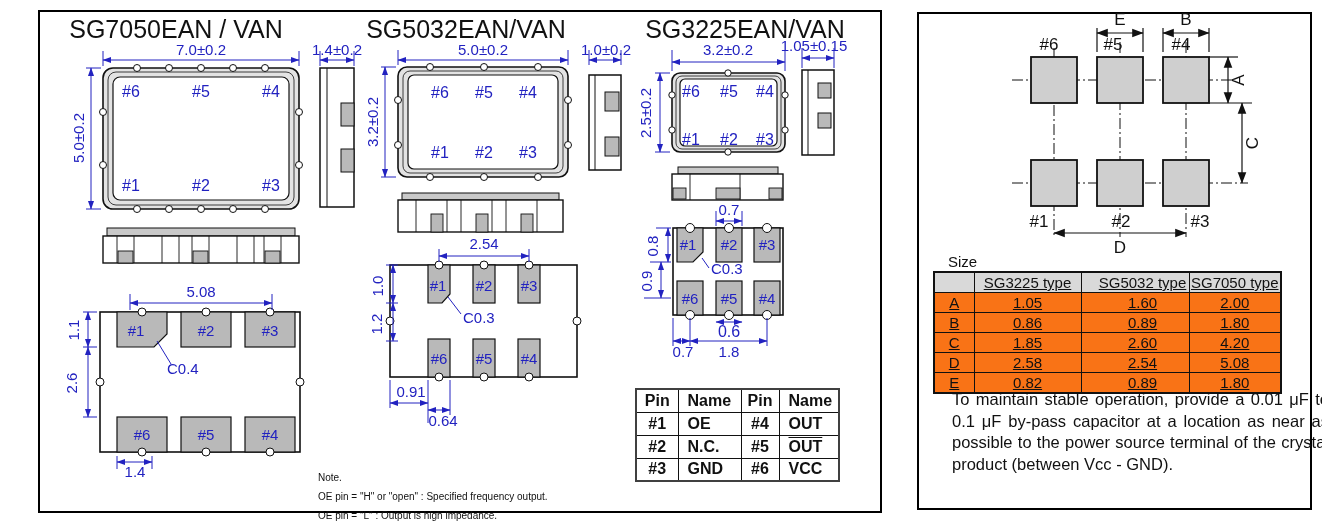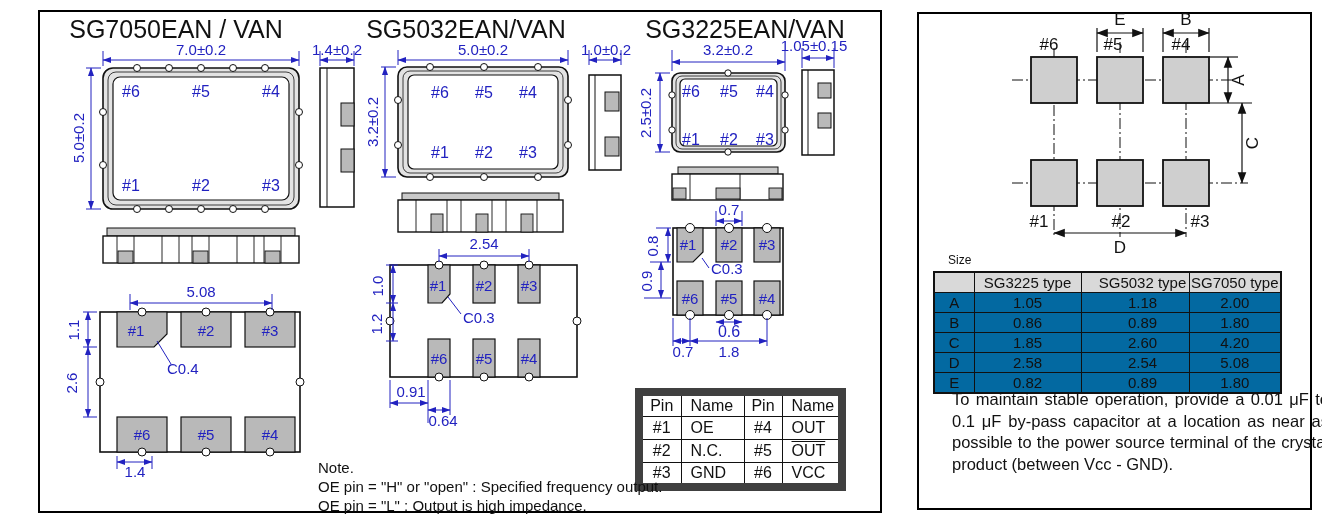--- a/index.html
+++ b/index.html
@@ -10,38 +10,38 @@
   #panelR{left:917px;top:12px;width:395px;height:498px;}
   svg.overlay{position:absolute;left:0;top:0;z-index:10;pointer-events:none;}
   
   .wm{position:absolute;left:344px;top:162px;z-index:40;pointer-events:none;
       font-size:124px;font-weight:bold;line-height:1.05;white-space:nowrap;letter-spacing:4px;
       color:rgba(214,64,64,0.58);font-family:"DejaVu Sans",sans-serif;}
   
   .pintable{position:absolute;left:635px;top:388px;z-index:20;border-collapse:collapse;
             font-size:16px;background:#fff;}
   .pintable td{border:1.6px solid #111;height:23px;box-sizing:border-box;}
-  .pintable{border:8px solid #404040;}
+  .pintable{border:2px solid #404040;font-weight:bold;}
   .pintable td.cpin{width:42px;text-align:center;}
   .pintable td.cname{width:63px;text-align:left;padding-left:9px;}
   .pintable td.cname2{width:60px;text-align:left;padding-left:9px;}
   .pintable td.cpin2{width:38px;text-align:center;}
   .ovl{text-decoration:overline;}
   
-  .sizecap{position:absolute;left:948px;top:253px;z-index:20;font-size:12px;}
+  .sizecap{position:absolute;left:948px;top:253px;z-index:20;font-size:15px;}
   .sizetable{position:absolute;left:933px;top:271px;z-index:20;border-collapse:collapse;
-             font-size:15px;background:#0369a1;border:2px solid #111;}
+             font-size:15px;background:#f97316;border:2px solid #111;text-decoration:underline;}
   .sizetable td{border:1.4px solid #111;height:16.5px;text-align:center;box-sizing:border-box;}
   .sizetable td.h{background:#d9d9d9;}
   .sizetable td.c0{width:40px;}
   .sizetable td.c1{width:107px;}
   .sizetable td.c2{width:108px;padding-left:16px;}
   .sizetable td.c3{width:92px;}
   
-  .noteblk{position:absolute;left:318px;top:458px;z-index:20;font-size:15px;line-height:19px;width:360px;}
+  .noteblk{position:absolute;left:318px;top:468px;z-index:20;font-size:10px;line-height:19px;width:360px;}
   .bypass{position:absolute;left:928px;top:389px;z-index:20;width:377px;font-size:16.5px;
           line-height:21.5px;text-align:justify;margin-left:24px;}
   
   text{font-family:"Liberation Sans",sans-serif;}
   .tB{fill:#2222c0;font-size:15px;}
   .tP{fill:#2222c0;font-size:16px;}
   .tL{fill:#2222c0;font-size:15px;}
   .tT{fill:#111;font-size:25px;}
   .tK{fill:#111;font-size:17px;}
 </style>
@@ -461,21 +461,21 @@
     <tbody>
         <tr>
       <td class="h c0"></td>
       <td class="h c1">SG3225 type</td>
       <td class="h c2">SG5032 type</td>
       <td class="h c3">SG7050 type</td>
     </tr>
     <tr>
       <td class="c0">A</td>
       <td class="c1">1.05</td>
-      <td class="c2">1.18</td>
+      <td class="c2">1.60</td>
       <td class="c3">2.00</td>
     </tr>
     <tr>
       <td class="c0">B</td>
       <td class="c1">0.86</td>
       <td class="c2">0.89</td>
       <td class="c3">1.80</td>
     </tr>
     <tr>
       <td class="c0">C</td>

